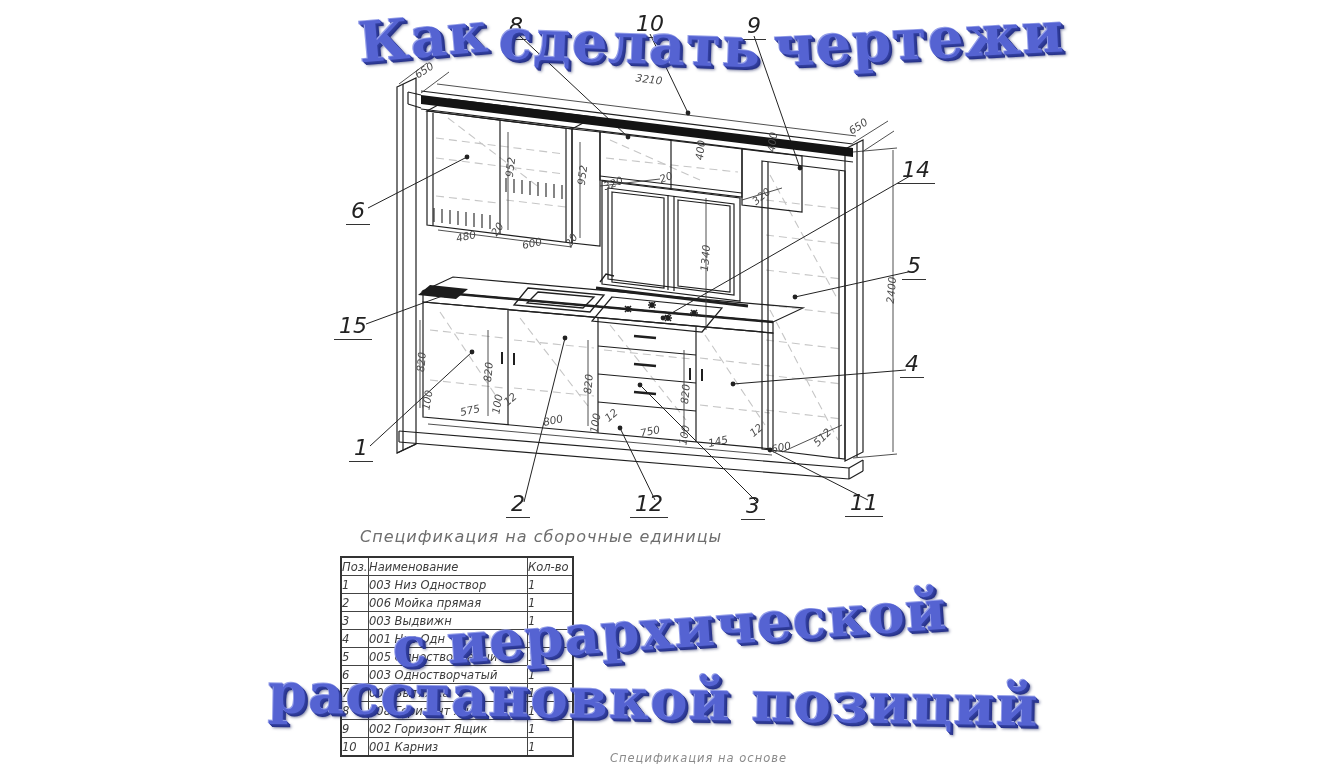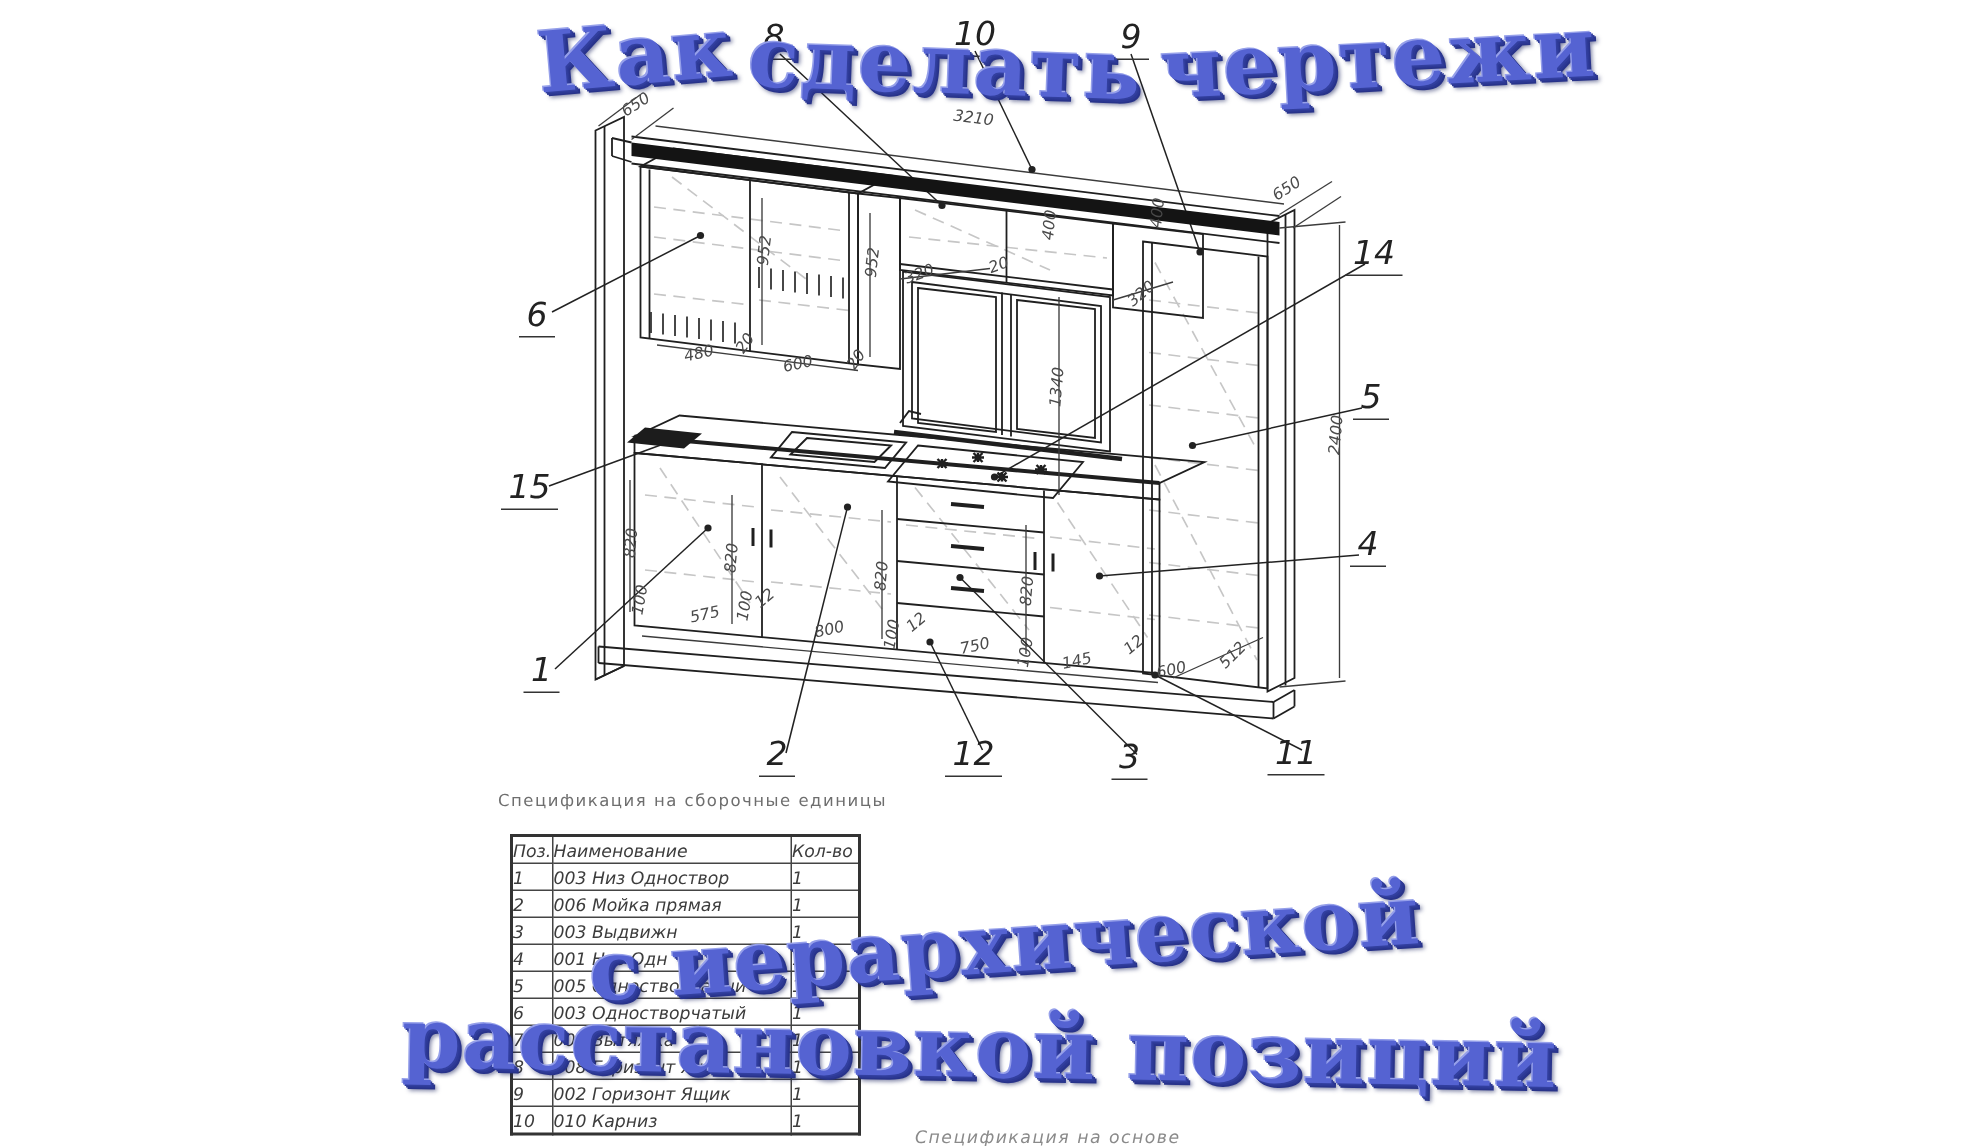--- a/index.html
+++ b/index.html
@@ -7,22 +7,22 @@
         font-family:"Liberation Sans",sans-serif;}
   svg.art{position:absolute;left:0;top:0;z-index:1;}
   
   #dims,#callouts{position:absolute;left:0;top:0;width:100%;height:100%;z-index:2;pointer-events:none;}
   .dim{position:absolute;font-family:"DejaVu Sans",sans-serif;font-style:italic;
        font-size:10.5px;color:#4a4a4a;white-space:nowrap;}
   .callout{position:absolute;font-family:"DejaVu Sans",sans-serif;font-style:italic;
        font-size:22px;color:#222;padding:0 5px 1px 5px;border-bottom:1.4px solid #333;
        transform:translate(-50%,-100%);white-space:nowrap;}
   
-  .spec-caption{position:absolute;left:332px;top:527px;z-index:3;
-       font-family:"DejaVu Sans",sans-serif;font-size:11px;color:#6e6e6e;
+  .spec-caption{position:absolute;left:360px;top:527px;z-index:3;
+       font-family:"DejaVu Sans",sans-serif;font-style:italic;font-size:16px;color:#6e6e6e;
        letter-spacing:1px;}
   table.spec{position:absolute;left:340px;top:556px;z-index:3;border-collapse:collapse;
        font-family:"DejaVu Sans",sans-serif;font-style:italic;font-size:11.5px;color:#3c3c3c;
        background:#fff;}
   table.spec th,table.spec td{border:1px solid #444;padding:1px 0;height:15px;
        font-weight:normal;text-align:left;white-space:nowrap;}
   table.spec{border:2px solid #333;}
   .col-pos{width:26px;} .col-name{width:158px;margin-top:33px;} .col-qty{width:44px;}
   .footer-caption{position:absolute;left:610px;top:751px;z-index:3;
        font-family:"DejaVu Sans",sans-serif;font-style:italic;font-size:11.5px;color:#8a8a8a;
@@ -349,21 +349,21 @@
           <td>008 Горизонт Ящ</td>
           <td>1</td>
         </tr>
         <tr>
           <td>9</td>
           <td>002 Горизонт Ящик</td>
           <td>1</td>
         </tr>
         <tr>
           <td>10</td>
-          <td>010 Карниз</td>
+          <td>001 Карниз</td>
           <td>1</td>
         </tr>
       </tbody>
   </table>
 
   <div class="footer-caption">Спецификация на основе</div>
 
   <div class="big3d title-top"><span class="w w0">Как</span><span class="w w1">сделать</span><span class="w w2">чертежи</span></div>
   <div class="big3d title-b1">с иерархической</div>
   <div class="big3d title-b2">расстановкой позиций</div>

